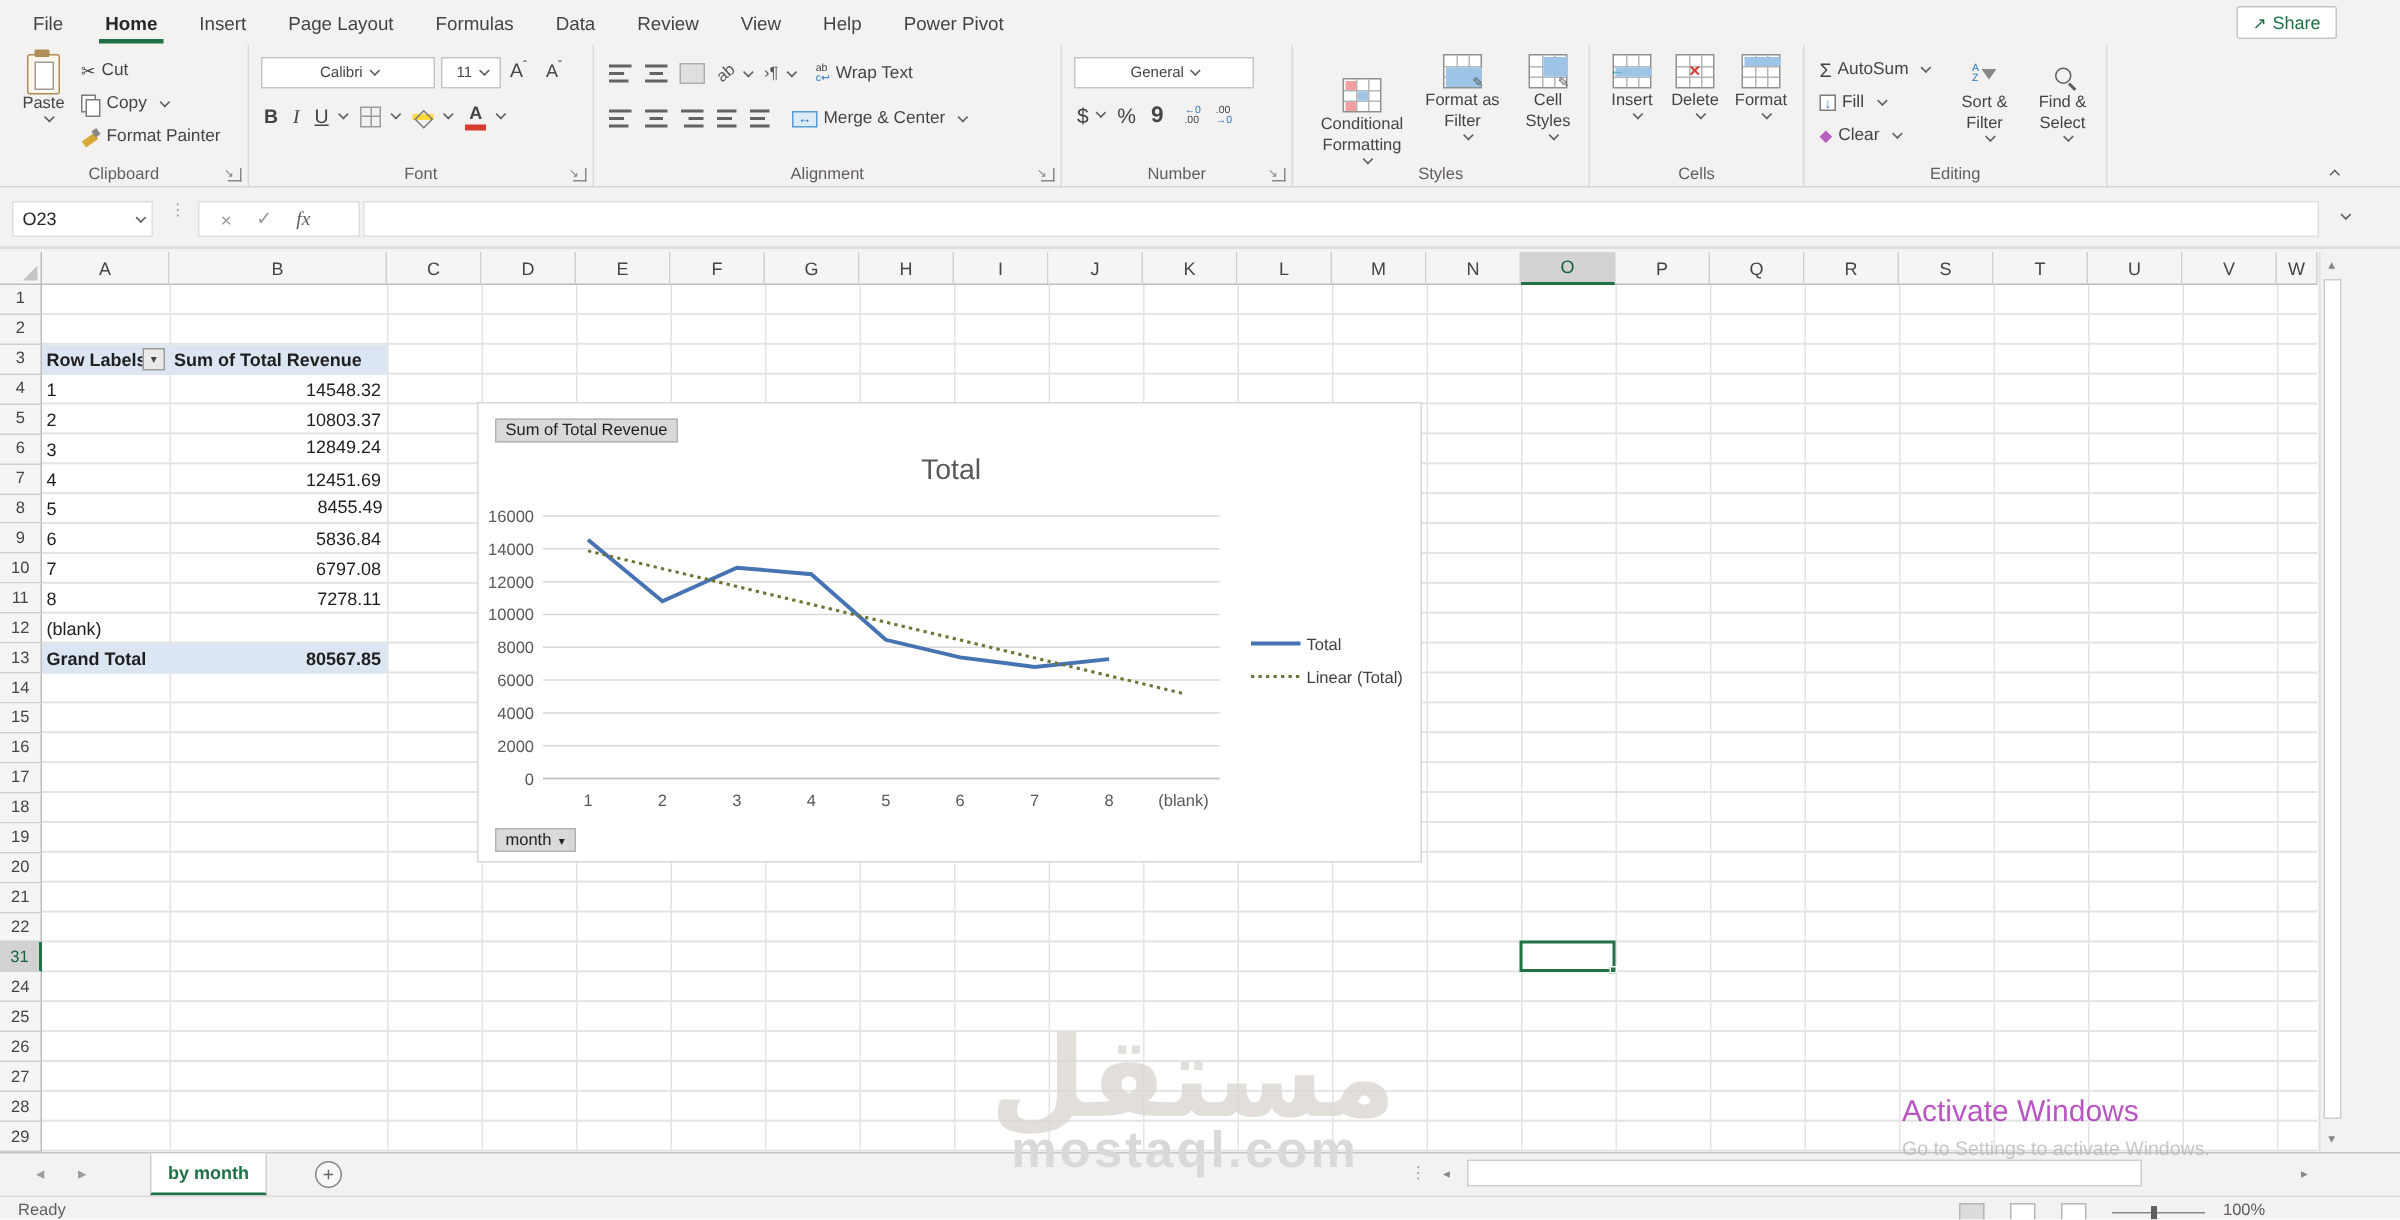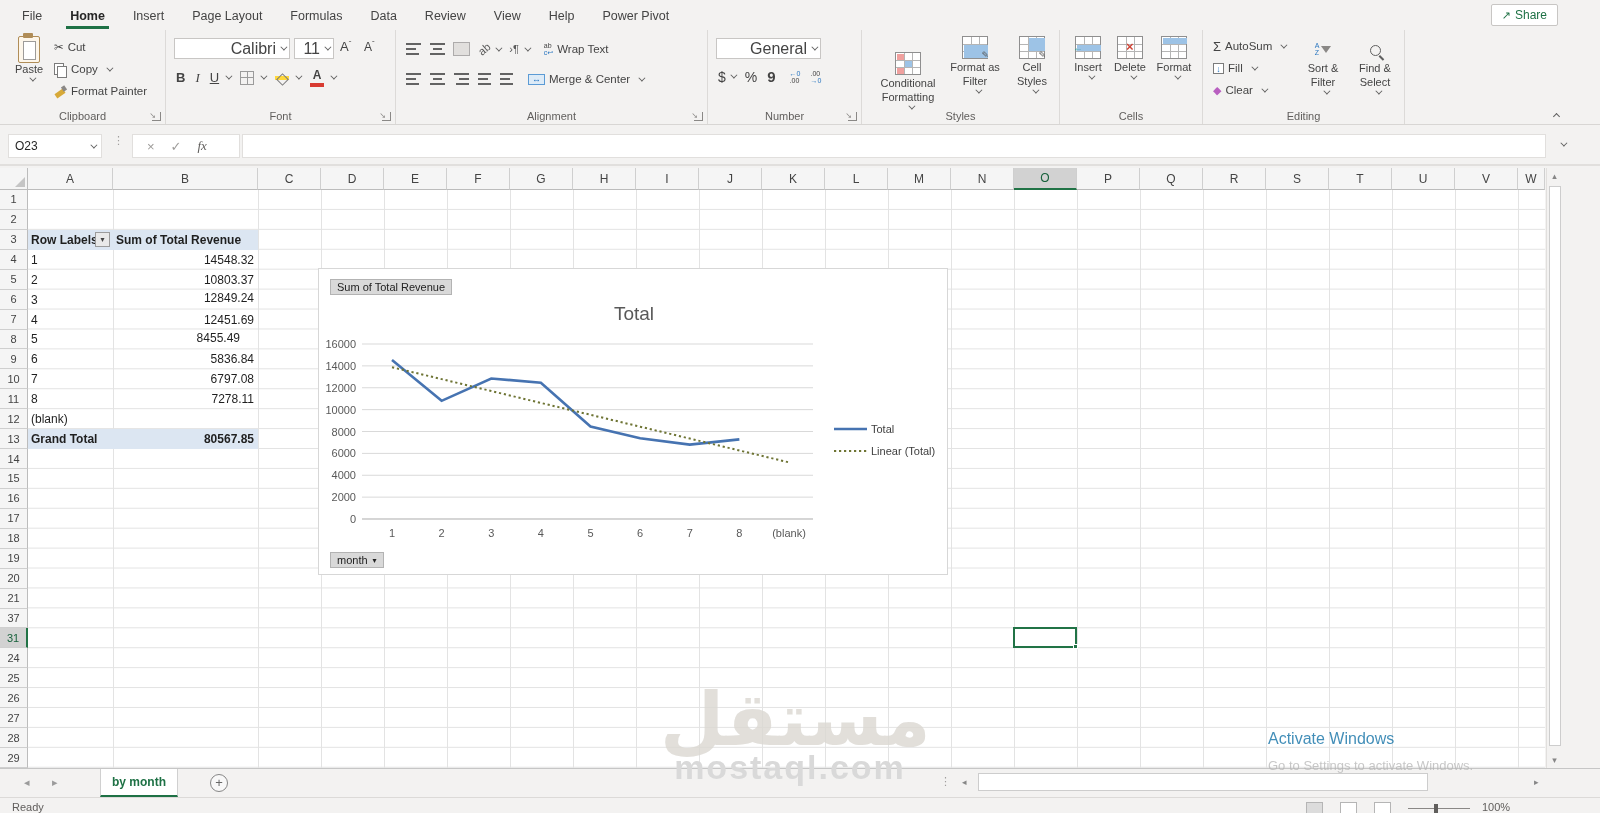--- a/index.html
+++ b/index.html
@@ -20,21 +20,21 @@
   #share-btn { position:absolute; right:42px; top:4px; border:1px solid #c8c6c4; background:#fff; color:#1e7145; font-size:12px; padding:3px 10px; border-radius:2px; }
   #share-btn .sh { color:#1e7145; font-size:11px; margin-right:4px; }
 
   #ribbon { position:absolute; left:0; top:30px; width:1600px; height:95px; background:#f3f2f1; border-bottom:1px solid #d8d6d4; }
   .grp { position:absolute; top:0; height:94px; border-right:1px solid #dcdad8; }
   .grp-label { position:absolute; bottom:2px; left:0; right:0; text-align:center; font-size:11px; color:#605e5c; }
   .launcher { position:absolute; bottom:3px; right:4px; width:9px; height:9px; border-left:1px solid #8a8886; border-bottom:1px solid #8a8886; transform:rotate(-90deg); font-size:0; }
   .launcher::after{ content:"↘"; font-size:8px; color:#8a8886; position:absolute; left:1px; top:-4px; transform:rotate(90deg); }
   .smallbtn { display:flex; align-items:center; gap:4px; font-size:11.5px; color:#444; height:22px; white-space:nowrap; }
   .bigbtn { display:flex; flex-direction:column; align-items:center; justify-content:flex-start; font-size:11px; color:#444; text-align:center; line-height:1.25; padding-top:4px; }
-  .combo { background:#fff; border:1px solid #c8c6c4; height:21px; display:flex; align-items:center; justify-content:flex-end; padding:0 4px; font-size:16px; }
+  .combo { background:#fff; border:1px solid #c8c6c4; height:21px; display:flex; align-items:center; justify-content:center; padding:0 4px; font-size:10px; }
 
   
   .ic-paste { width:22px; height:27px; border:1.5px solid #b08d57; border-radius:2px; background:#fdf6ea; position:relative; }
   .ic-paste::before { content:""; position:absolute; left:4px; top:-4px; width:10px; height:5px; background:#b08d57; border-radius:1px; }
   .ic-paste::after { content:""; position:absolute; left:4px; top:4px; width:11px; height:17px; background:#fff; border:1px solid #9d9b99; }
   .ic-copy { width:13px; height:13px; position:relative; }
   .ic-copy::before, .ic-copy::after { content:""; position:absolute; width:8px; height:10px; border:1px solid #7b7b7b; background:#fff; }
   .ic-copy::before { left:0; top:0; } .ic-copy::after { left:3px; top:3px; }
   .ic-brush { width:13px; height:13px; position:relative; }
   .ic-brush::before { content:""; position:absolute; left:1px; top:6px; width:10px; height:5px; background:#d7a938; transform:rotate(-35deg); }
@@ -99,21 +99,21 @@
   #addsheet { position:absolute; left:210px; top:5px; width:18px; height:18px; border:1px solid #868686; border-radius:50%; color:#666; font-size:13px; line-height:16px; text-align:center; background:#f8f8f8; }
   #hscroll-thumb { position:absolute; left:978px; top:4px; width:450px; height:18px; background:#fff; border:1px solid #cdcdcd; }
   #statusbar { position:absolute; left:0; top:797px; width:1600px; height:22px; background:#f3f2f1; border-top:1px solid #dcdad8; font-size:11px; color:#605e5c; }
   .vbtn { position:absolute; top:4px; width:17px; height:13px; border:1px solid #b5b5b5; background:#fff; }
   .vbtn.on { background:#dcdcdc; }
 
   
   .wm { pointer-events:none; color:#dbd8d2; }
   #wm-ar { position:absolute; left:660px; top:676px; width:260px; text-align:center; font-size:74px; font-weight:bold; opacity:.8; }
   #wm-en { position:absolute; left:660px; top:748px; width:260px; text-align:center; font-size:34px; font-weight:bold; color:#d9d9d9; letter-spacing:2px; }
-  #wm-act1 { position:absolute; left:1268px; top:730px; font-size:16px; color:#0369a1; opacity:.75; }
+  #wm-act1 { position:absolute; left:1268px; top:730px; font-size:20px; color:#a21caf; opacity:.75; }
   #wm-act2 { position:absolute; left:1268px; top:758px; font-size:13px; color:#b5b5b5; opacity:.75; }
 </style>
 </head>
 <body>
 
 <div id="app">
 
   <div id="tabrow">
       <div class="rtab">File</div>
       <div class="rtab active">Home</div>
@@ -209,21 +209,21 @@
             <span class="ic-merge">↔</span>
             <span>Merge &amp; Center</span>
             <span class="cv"></span>
           </span>
       </div>
       <div class="grp-label">Alignment</div>
       <div class="launcher"></div>
     </div>
 
     <div class="grp" style="left:708px;width:154px;">
-      <div class="combo abs" style="left:8px;top:8px;width:105px;">
+      <div class="combo abs" style="left:8px;top:8px;width:120px;">
           <span>General</span>
           <span class="cv"></span>
         </div>
       <div class="abs" style="left:10px;top:38px;display:flex;align-items:center;gap:10px;">
         <span style="font-size:14px;">$</span>
           <span class="cv" style="margin-left:-6px;"></span>
         <span style="font-size:14px;">%</span>
         <b style="font-size:15px;">9</b>
         <span class="mini2" style="margin-left:4px;">
             <span class="bl">←0</span>
@@ -391,21 +391,21 @@
       <div class="rowhead" style="top: 409.241px; height: 19.931px;">12</div>
       <div class="rowhead" style="top: 429.172px; height: 19.931px;">13</div>
       <div class="rowhead" style="top: 449.103px; height: 19.931px;">14</div>
       <div class="rowhead" style="top: 469.034px; height: 19.931px;">15</div>
       <div class="rowhead" style="top: 488.965px; height: 19.931px;">16</div>
       <div class="rowhead" style="top: 508.896px; height: 19.931px;">17</div>
       <div class="rowhead" style="top: 528.827px; height: 19.931px;">18</div>
       <div class="rowhead" style="top: 548.758px; height: 19.931px;">19</div>
       <div class="rowhead" style="top: 568.689px; height: 19.931px;">20</div>
       <div class="rowhead" style="top: 588.62px; height: 19.931px;">21</div>
-      <div class="rowhead" style="top: 608.551px; height: 19.931px;">37</div>
+      <div class="rowhead" style="top: 608.551px; height: 19.931px;">22</div>
       <div class="rowhead sel" style="top: 628.482px; height: 19.931px;">31</div>
       <div class="rowhead" style="top: 648.413px; height: 19.931px;">24</div>
       <div class="rowhead" style="top: 668.344px; height: 19.931px;">25</div>
       <div class="rowhead" style="top: 688.275px; height: 19.931px;">26</div>
       <div class="rowhead" style="top: 708.206px; height: 19.931px;">27</div>
       <div class="rowhead" style="top: 728.137px; height: 19.931px;">28</div>
       <div class="rowhead" style="top: 748.068px; height: 19.931px;">29</div>
     </div>
   <div id="cells">
       <div class="vline" style="left: 85px;"></div>
@@ -437,21 +437,21 @@
       <div class="filterbtn" style="left: 95px; top: 231.862px;">▾</div>
       <div class="pvt pvt-lab" style="left: 28px; top: 249.793px; width: 85px; height: 19.931px;">1</div>
       <div class="pvt pvt-val" style="left: 113px; top: 249.793px; width: 145px; height: 19.931px;">14548.32</div>
       <div class="pvt pvt-lab" style="left: 28px; top: 269.724px; width: 85px; height: 19.931px;">2</div>
       <div class="pvt pvt-val" style="left: 113px; top: 269.724px; width: 145px; height: 19.931px;">10803.37</div>
       <div class="pvt pvt-lab" style="left: 28px; top: 289.655px; width: 85px; height: 19.931px;">3</div>
       <div class="pvt pvt-val" style="left: 113px; top: 288px; width: 145px; height: 19.931px; padding-left: 22px;">12849.24</div>
       <div class="pvt pvt-lab" style="left: 28px; top: 309.586px; width: 85px; height: 19.931px;">4</div>
       <div class="pvt pvt-val" style="left: 113px; top: 309.586px; width: 145px; height: 19.931px;">12451.69</div>
       <div class="pvt pvt-lab" style="left: 28px; top: 329.517px; width: 85px; height: 19.931px;">5</div>
-      <div class="pvt pvt-val" style="left: 99px; top: 329.517px; width: 145px; height: 16px; padding-left: 48px;">8455.49</div>
+      <div class="pvt pvt-val" style="left: 114px; top: 329.517px; width: 145px; height: 16px; padding-left: 48px;">8455.49</div>
       <div class="pvt pvt-lab" style="left: 28px; top: 349.448px; width: 85px; height: 19.931px;">6</div>
       <div class="pvt pvt-val" style="left: 113px; top: 349.448px; width: 145px; height: 19.931px;">5836.84</div>
       <div class="pvt pvt-lab" style="left: 28px; top: 369.379px; width: 85px; height: 19.931px;">7</div>
       <div class="pvt pvt-val" style="left: 113px; top: 369.379px; width: 145px; height: 19.931px;">6797.08</div>
       <div class="pvt pvt-lab" style="left: 28px; top: 389.31px; width: 85px; height: 19.931px;">8</div>
       <div class="pvt pvt-val" style="left: 113px; top: 389.31px; width: 145px; height: 19.931px;">7278.11</div>
       <div class="pvt pvt-lab" style="left: 28px; top: 409.241px; width: 85px; height: 19.931px;">(blank)</div>
       <div class="pvt pvt-val" style="left: 113px; top: 409.241px; width: 145px; height: 19.931px;"></div>
       <div class="pvt pvt-lab" style="left: 28px; top: 429.172px; width: 85px; height: 19.931px; background: rgb(220, 230, 242); font-weight: bold;">Grand Total</div>
       <div class="pvt pvt-val" style="left: 113px; top: 429.172px; width: 145px; height: 19.931px; background: rgb(220, 230, 242); font-weight: bold;">80567.85</div>

